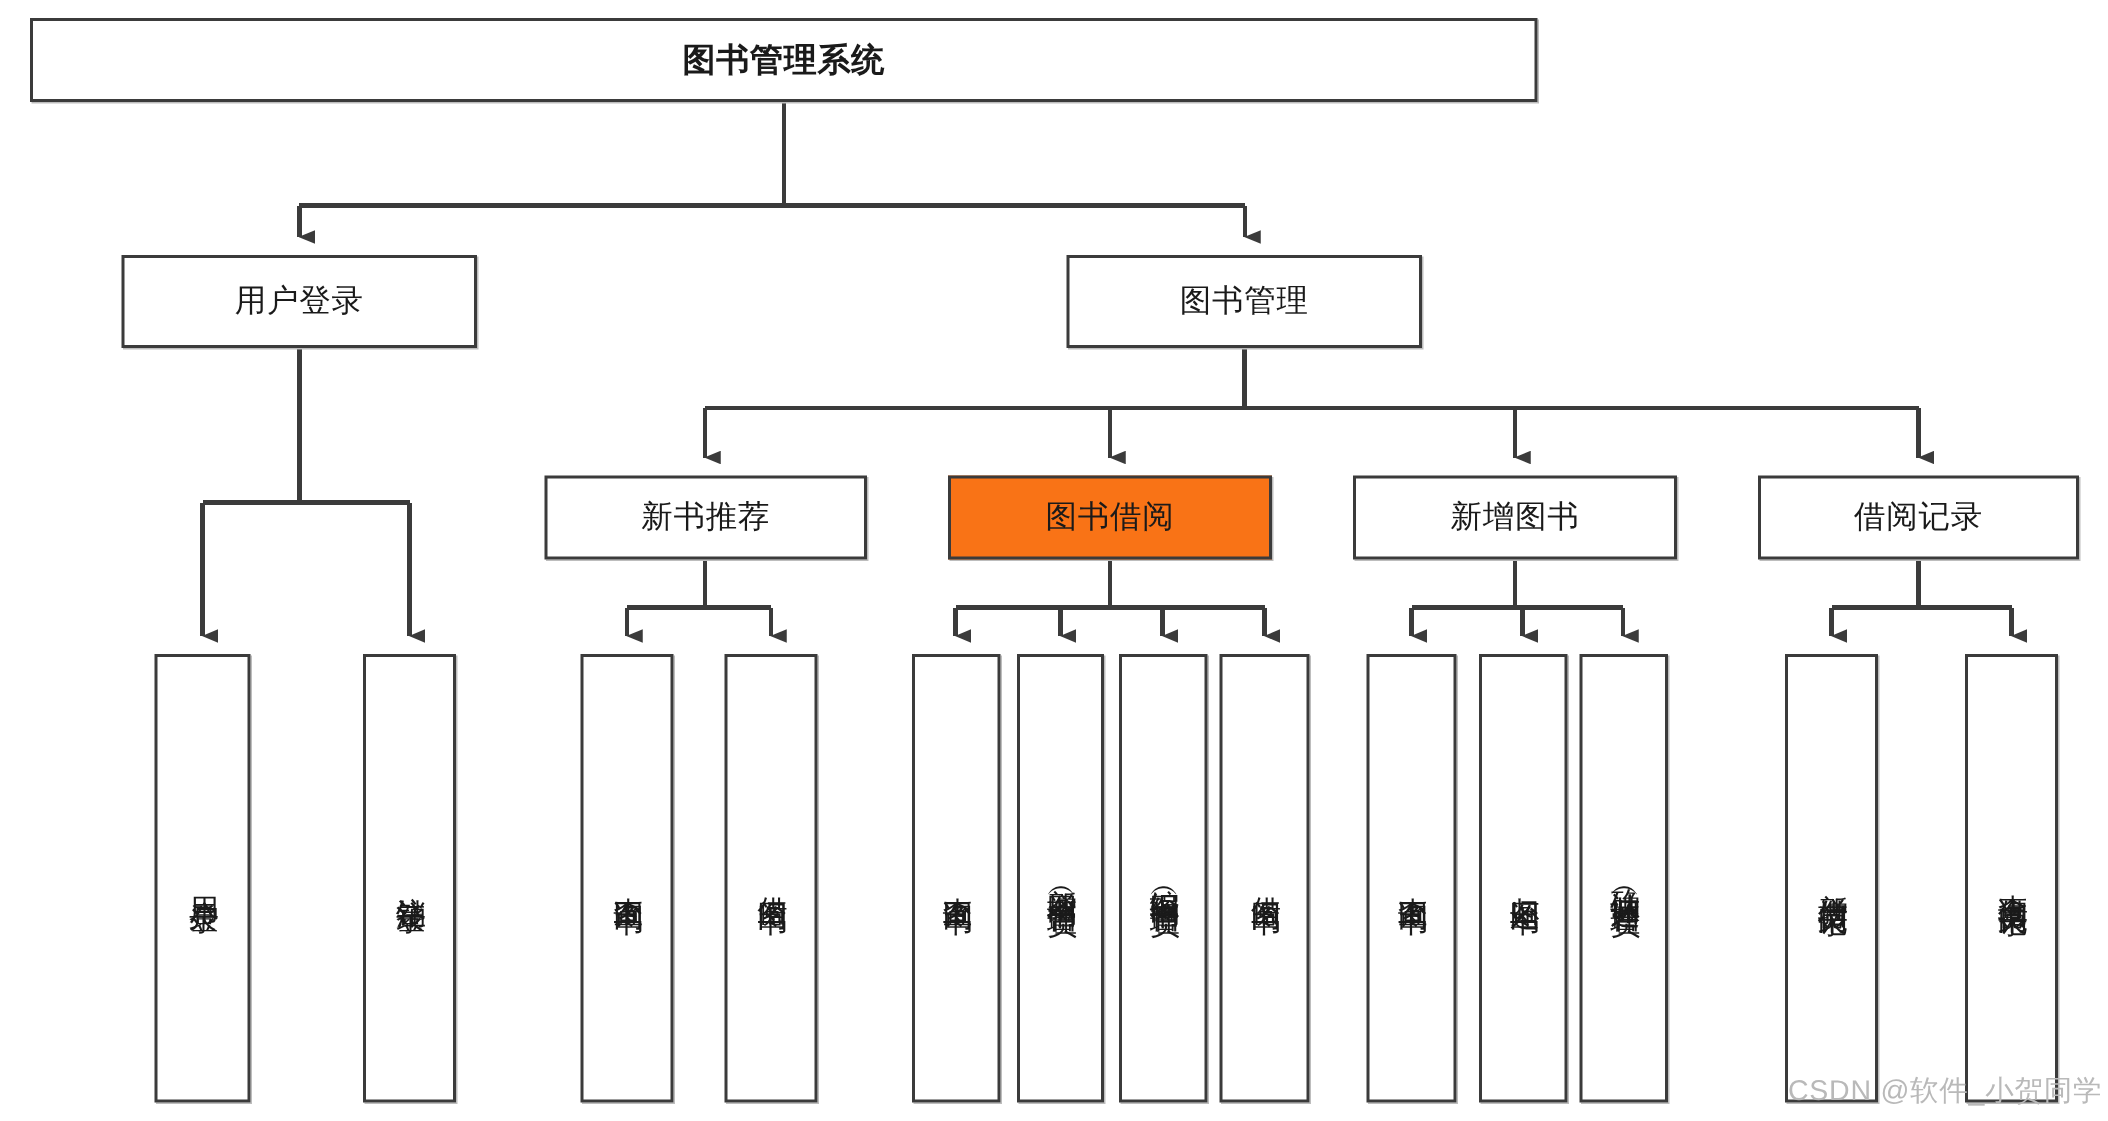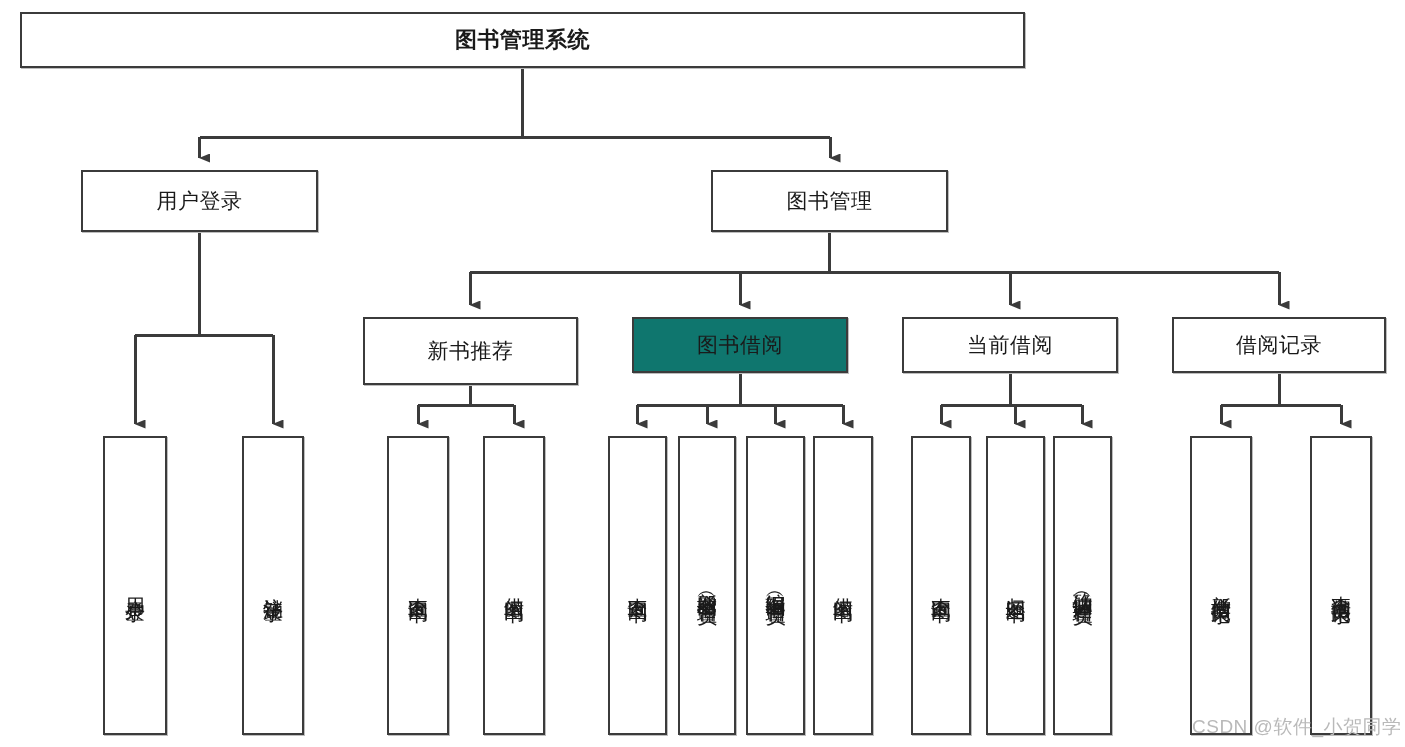--- a/index.html
+++ b/index.html
@@ -121,28 +121,28 @@
     <span class="node-label">图书管理系统</span>
   </div>
 
   <div class="node-box level1" style="left: 81px; top: 170px; width: 237px; height: 62px; border-color: rgb(59, 59, 59); background: rgb(255, 255, 255);">
     <span class="node-label">用户登录</span>
   </div>
   <div class="node-box level1" style="left: 711px; top: 170px; width: 237px; height: 62px; border-color: rgb(59, 59, 59); background: rgb(255, 255, 255);">
     <span class="node-label">图书管理</span>
   </div>
 
-  <div class="node-box level2" style="left: 363px; top: 317px; width: 215px; height: 68px; border-color: rgb(59, 59, 59); background: rgb(255, 255, 255);">
+  <div class="node-box level2" style="left: 363px; top: 317px; width: 215px; height: 56px; border-color: rgb(59, 59, 59); background: rgb(255, 255, 255);">
     <span class="node-label">新书推荐</span>
   </div>
-  <div class="node-box level2" style="left: 632px; top: 317px; width: 216px; height: 56px; border-color: rgb(59, 59, 59); background: #0f766e;">
+  <div class="node-box level2" style="left: 632px; top: 317px; width: 216px; height: 56px; border-color: rgb(59, 59, 59); background: #f97316;">
     <span class="node-label">图书借阅</span>
   </div>
   <div class="node-box level2" style="left: 902px; top: 317px; width: 216px; height: 56px; border-color: rgb(59, 59, 59); background: rgb(255, 255, 255);">
-    <span class="node-label">当前借阅</span>
+    <span class="node-label">新增图书</span>
   </div>
   <div class="node-box level2" style="left: 1172px; top: 317px; width: 214px; height: 56px; border-color: rgb(59, 59, 59); background: rgb(255, 255, 255);">
     <span class="node-label">借阅记录</span>
   </div>
 
   <div class="node-box vertical" style="left: 103px; top: 436px; width: 64px; height: 299px; border-color: rgb(59, 59, 59); background: rgb(255, 255, 255);">
     <span class="node-label">用户登录</span>
   </div>
   <div class="node-box vertical" style="left: 242px; top: 436px; width: 62px; height: 299px; border-color: rgb(59, 59, 59); background: rgb(255, 255, 255);">
     <span class="node-label">注销登录</span>

